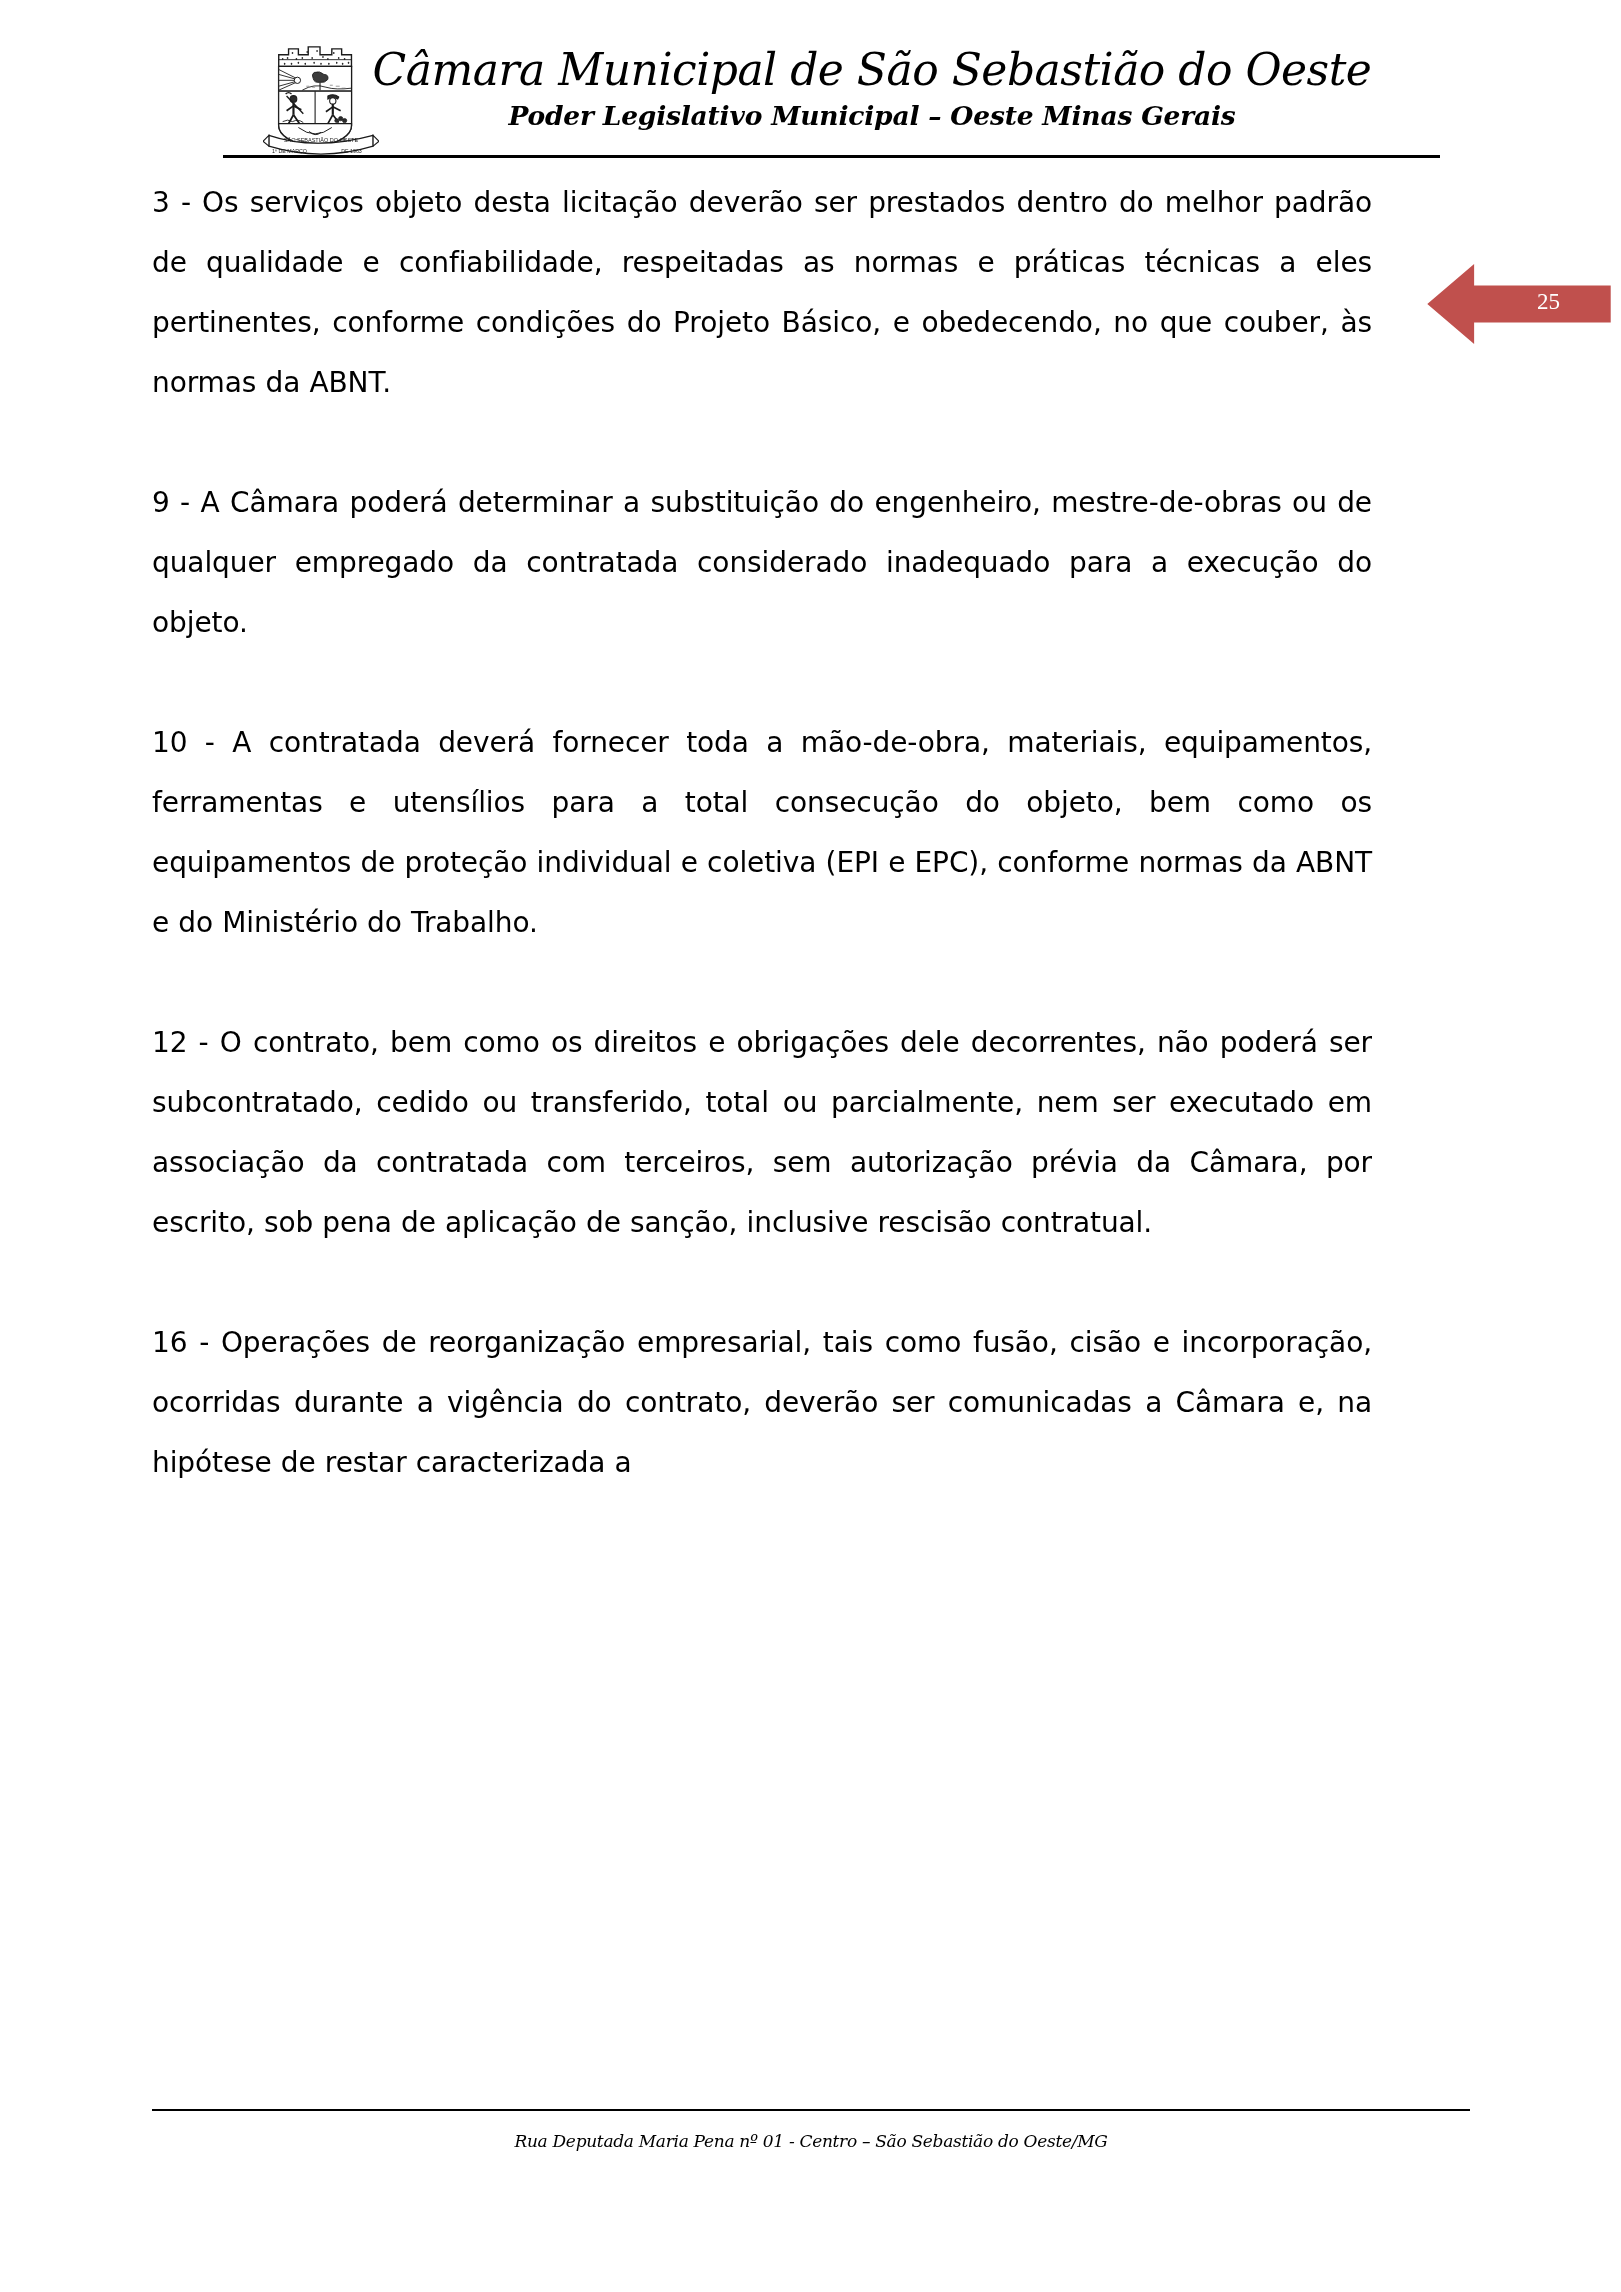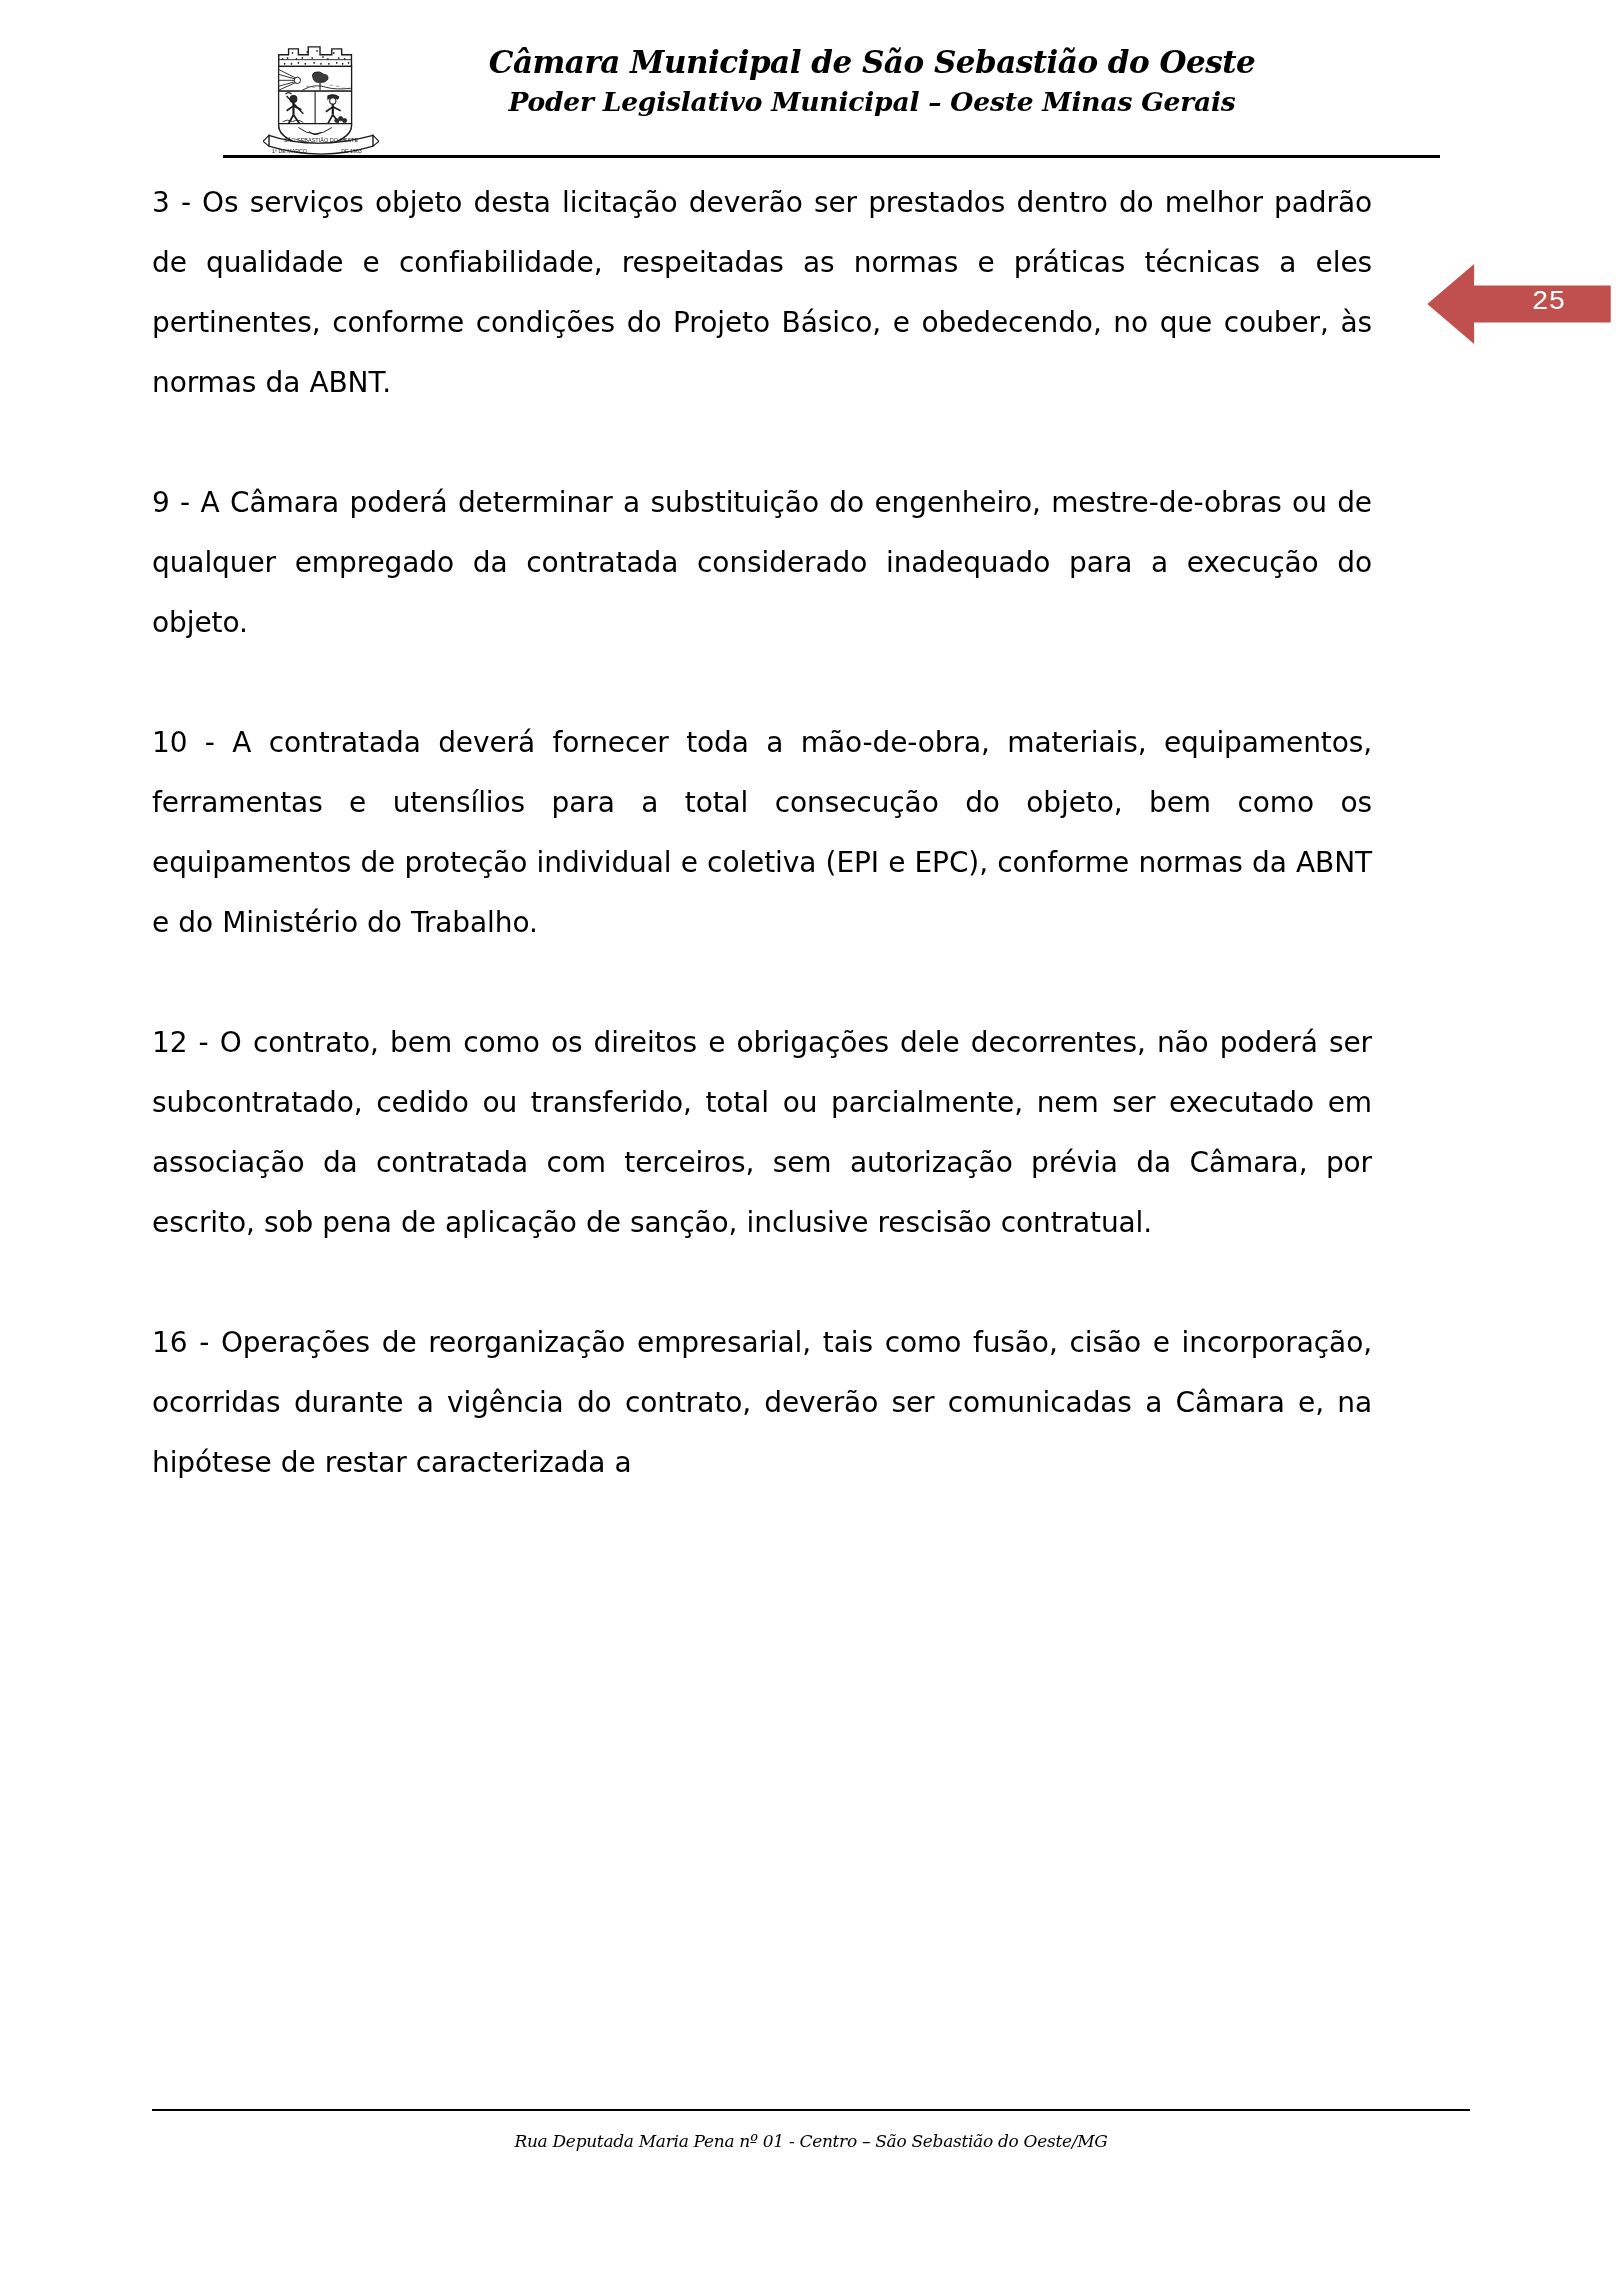--- a/index.html
+++ b/index.html
@@ -41,22 +41,22 @@
   .header-titles {
     position: absolute;
     left: 323px;
     top: 45px;
     width: 1098px;
     text-align: center;
   }
   .header-title-main {
     font-family: "DejaVu Serif", "Liberation Serif", serif;
     font-style: italic;
-    font-weight: bold;
-    font-size: 31px;
+    font-weight: normal;
+    font-size: 44px;
     letter-spacing: -0.5px;
     line-height: 1.12;
     white-space: nowrap;
   }
   .header-title-sub {
     font-family: "DejaVu Serif", "Liberation Serif", serif;
     font-style: italic;
     font-weight: bold;
     font-size: 26.5px;
     letter-spacing: -0.2px;
@@ -102,22 +102,22 @@
     height: 80px;
   }
   .page-marker svg { display: block; width: 184px; height: 80px; }
   .page-marker-num {
     position: absolute;
     left: 94px;
     top: 21.6px;
     width: 55px;
     text-align: center;
     color: #ffffff;
-    font-family: Liberation Mono, monospace;
-    font-size: 28px;
+    font-family: Liberation Serif, serif;
+    font-size: 23px;
     line-height: 31px;
   }
 
   
   .doc-footer {
     position: absolute;
     left: 0;
     bottom: 0;
     width: 1621px;
     height: 206px;

